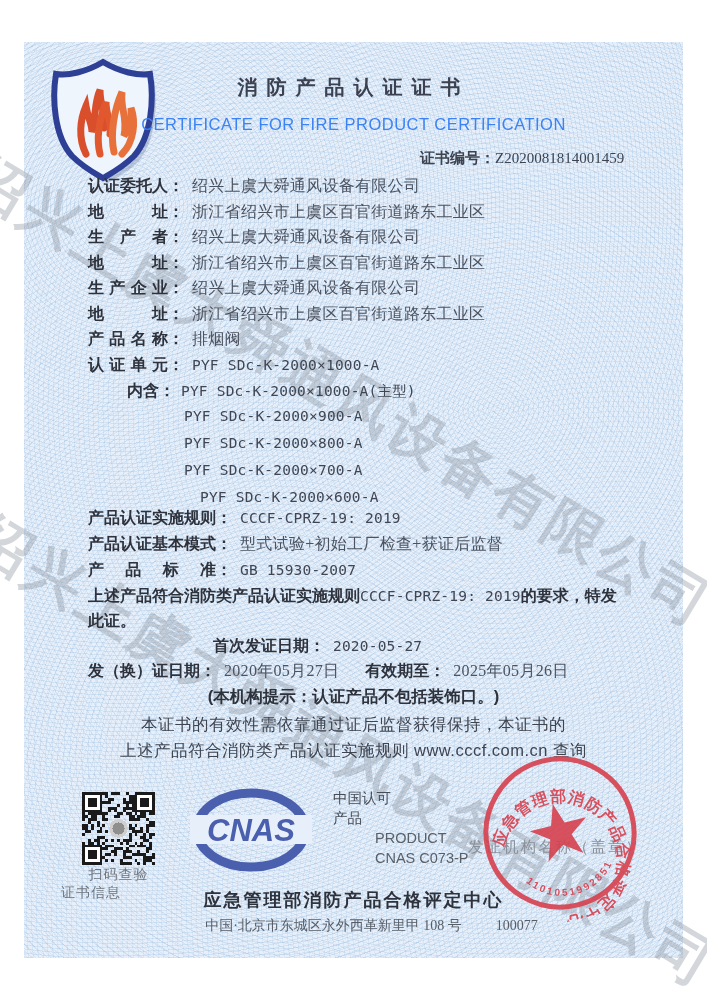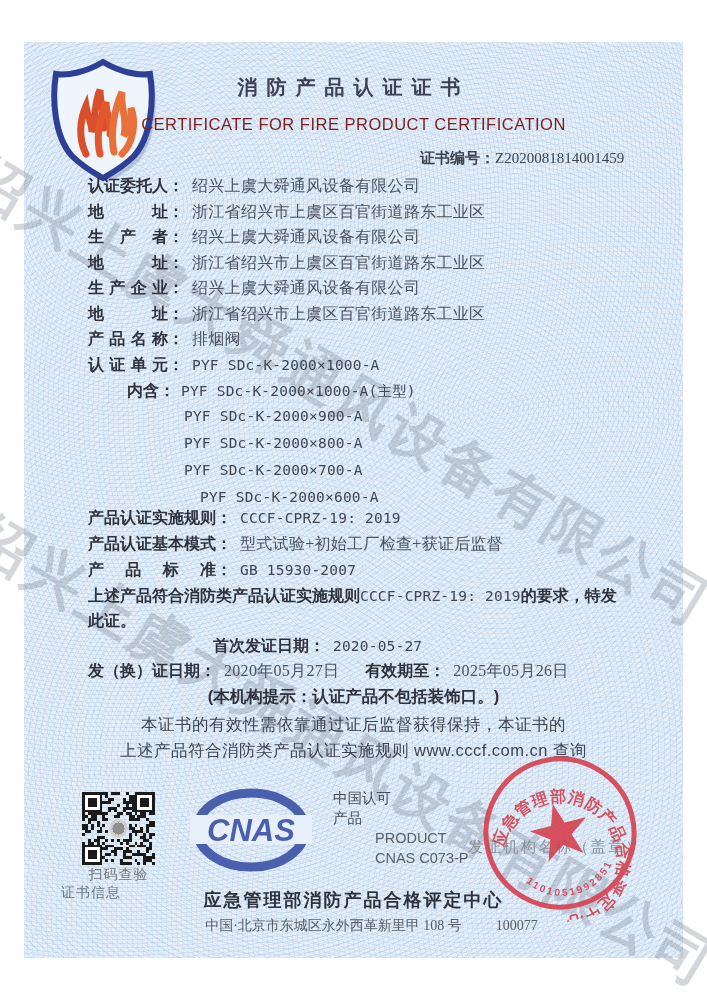--- a/index.html
+++ b/index.html
@@ -13,21 +13,21 @@
           repeating-radial-gradient(circle at 38% 78%, rgba(125,170,215,.16) 0 1px, rgba(255,255,255,0) 1px 6px),
           repeating-radial-gradient(circle at 90% 95%, rgba(125,170,215,.14) 0 1px, rgba(255,255,255,0) 1px 5px);}
   .wm{position:absolute;z-index:1;white-space:nowrap;font-weight:bold;
       font-family:"Liberation Sans",sans-serif;font-size:58px;letter-spacing:3px;
       color:rgba(140,147,157,0.38);transform-origin:left top;pointer-events:none;}
   .wm1{left:-6px;top:138px;transform:rotate(31deg);}
   .wm2{left:-2px;top:498px;transform:rotate(31deg);}
   .abs{position:absolute;z-index:2;}
   .title{left:0;width:707px;top:74px;text-align:center;font-size:20px;font-weight:600;
          letter-spacing:9px;color:#3b4150;}
-  .subtitle{left:0;width:707px;top:115px;text-align:center;font-size:16.5px;color:#7f1d1d;letter-spacing:.5px;}
+  .subtitle{left:0;width:707px;top:115px;text-align:center;font-size:16.5px;color:#3b82f6;letter-spacing:.5px;}
   .certno{left:420px;top:149px;font-size:15px;color:#3d4350;font-family:"Liberation Serif",serif;}
   .certno .lab{font-weight:bold;}
   .row{left:88px;font-size:16px;white-space:nowrap;}
   .lbl{display:inline-block;font-weight:bold;color:#2e323c;text-align:justify;text-align-last:justify;
        vertical-align:top;}
   .w5{width:80px;} .w8{width:128px;}
   .colon{font-weight:bold;color:#2e323c;}
   .val{color:#4b5260;font-family:"Liberation Serif",serif;margin-left:8px;letter-spacing:.3px;}
   .mono{font-family:"DejaVu Sans Mono",monospace;font-size:14.5px;color:#3f4552;letter-spacing:.2px;}
   .modline{left:184px;font-size:14.5px;}

